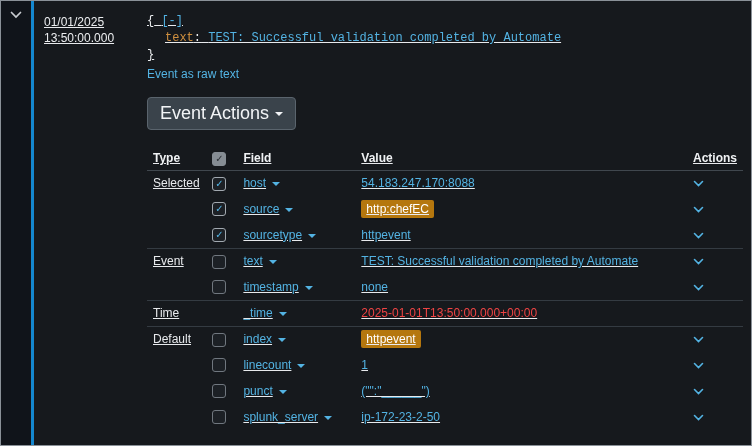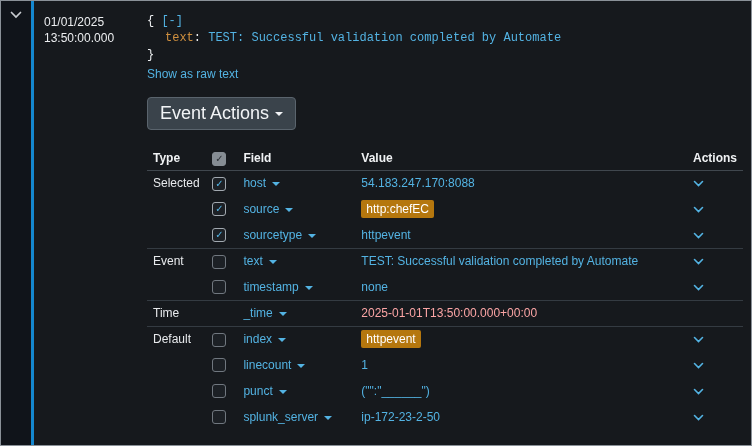--- a/index.html
+++ b/index.html
@@ -5,20 +5,21 @@
   html, body { margin: 0; padding: 0; background: #26292d; }
   * { box-sizing: border-box; }
 
   .frame {
     width: 752px; height: 446px;
     background: var(--background, #16191d);
     border: 1px solid #8a9198;
     display: flex; overflow: hidden;
     font-family: "Liberation Sans", "DejaVu Sans", sans-serif;
     color: #e8eaed;
+    text-decoration: underline;
   }
 
   .gutter {
     width: 30px; flex: none; background: #10141a;
     display: flex; justify-content: center; align-items: flex-start;
     padding-top: 10px;
   }
   .expand-wrap { color: #c9cdd1; display: inline-flex; cursor: pointer; }
 
   .accent-bar { width: 3px; flex: none; background: var(--accent-bar, #1487cf); }
@@ -64,21 +65,21 @@
     width: 14px; height: 14px; border: 1px solid #70777f; border-radius: 3px;
     background: #1c2025; display: inline-flex; align-items: center; justify-content: center;
     font-size: 10px; line-height: 1; color: var(--link, #53b3e3);
     cursor: pointer; vertical-align: middle;
   }
   .checkbox.checked { border-color: #a2a9b0; }
   .checkbox.header-cb { background: #868d94; border-color: #868d94; color: #2c3137; }
 
   .field-link { color: var(--link, #53b3e3); cursor: pointer; }
   .val-link { color: var(--link, #53b3e3); cursor: pointer; }
-  .val-plain { color: #fca5a5; }
+  .val-plain { color: #ef4444; }
   .val-highlight {
     background: var(--value-highlight-bg, #b5770e);
     color: #ffffff; padding: 2px 5px; border-radius: 2px;
   }
   .action-chevron { color: var(--link, #53b3e3); display: inline-flex; cursor: pointer; }
 </style>
 </head>
 <body>
 
 <div class="frame">
@@ -107,21 +108,21 @@
       </div>
       <div class="json-line indent">
         <span class="json-key">text</span><span>:</span>
         <span class="link">TEST: Successful validation completed by Automate</span>
       </div>
       <div class="json-line">
         <span>}</span>
       </div>
     </div>
 
-    <a class="show-raw link">Show as raw text</a>
+    <a class="show-raw link">Event as raw text</a>
 
     <div>
       <button class="event-actions-btn">
         <span>Event Actions</span>
         <span class="caret-down"></span>
       </button>
     </div>
 
     <table class="fields-table">
       <thead>

